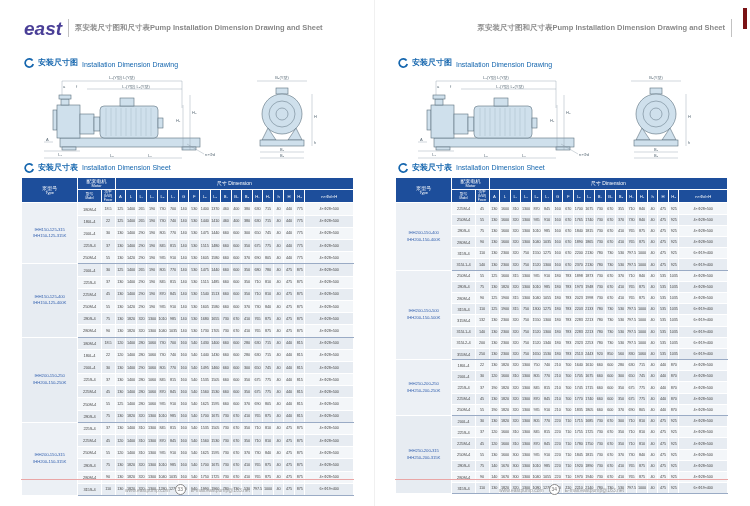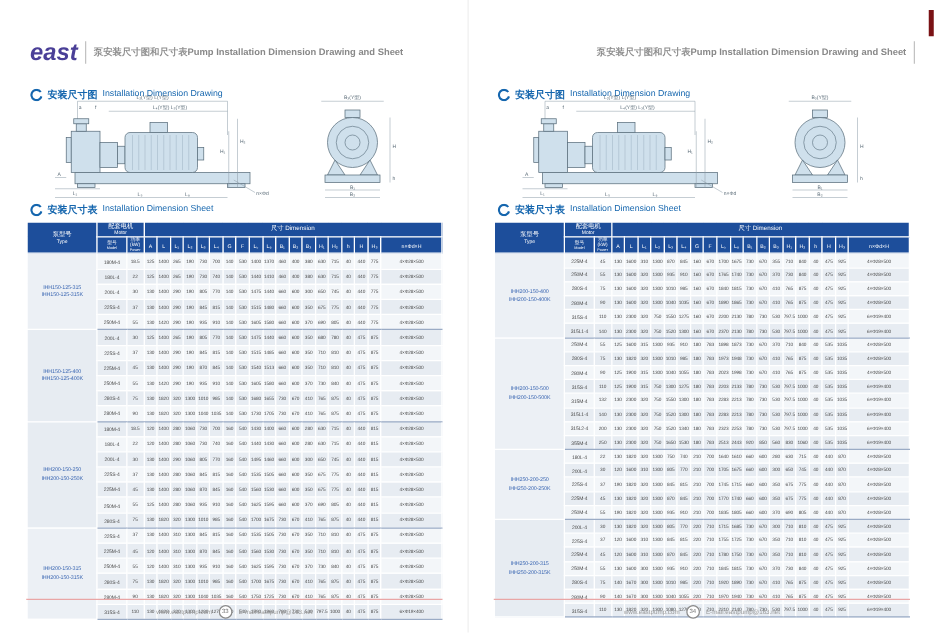--- a/index.html
+++ b/index.html
@@ -10,32 +10,32 @@
     overflow:hidden;
   }
   .spread{position:relative;width:750px;height:506px;background:#fff;}
   .gutter{position:absolute;left:374px;top:0;width:1px;height:506px;background:#f0f0f0;}
   .red-tab{position:absolute;right:3px;top:8px;width:4px;height:21px;background:#7a1215;}
   .page{position:absolute;top:0;width:360px;height:506px;}
   .page-left{left:8px;}
   .page-right{left:382px;}
 
   
-  .hdr{position:absolute;top:28px;left:16px;right:10px;height:28px;display:flex;align-items:center;gap:6px;}
+  .hdr{position:absolute;top:14px;left:16px;right:10px;height:28px;display:flex;align-items:center;gap:6px;}
   .hdr.right{justify-content:flex-end;}
   .logo{font-size:19px;font-weight:bold;font-style:italic;color:#4a3f97;letter-spacing:0px;line-height:1;}
   .hdr-div{width:1px;height:18px;background:#c2c2c2;}
   .hdr-titles{display:flex;line-height:1.3;}
   .hdr-titles.r{text-align:right;}
   .t-zh{font-size:7.5px;font-weight:bold;color:#8f8f8f;}
   .t-en{font-size:7.5px;font-weight:bold;color:#888888;}
 
   
   .sec{position:absolute;left:16px;display:flex;align-items:center;gap:4px;}
-  .sec.s1{top:70px;} .sec.s2{top:162px;}
+  .sec.s1{top:57px;align-items:flex-end;} .sec.s2{top:162px;}
   .sec-icon{width:10px;height:10px;flex:0 0 auto;}
   .sec-zh{font-size:8px;font-weight:bold;color:#1566ae;}
   .sec-en{font-size:7px;color:#1566ae;}
 
   
   .drawing{position:absolute;top:72px;left:24px;width:310px;height:88px;}
   .drawing text{font-size:4px;fill:#5a6b77;}
   .dline{stroke:#8a9aa6;stroke-width:0.4;}
   .oline{stroke:#5c707e;stroke-width:0.6;fill:#cfe0ec;}
   .oline2{stroke:#5c707e;stroke-width:0.5;fill:none;}

